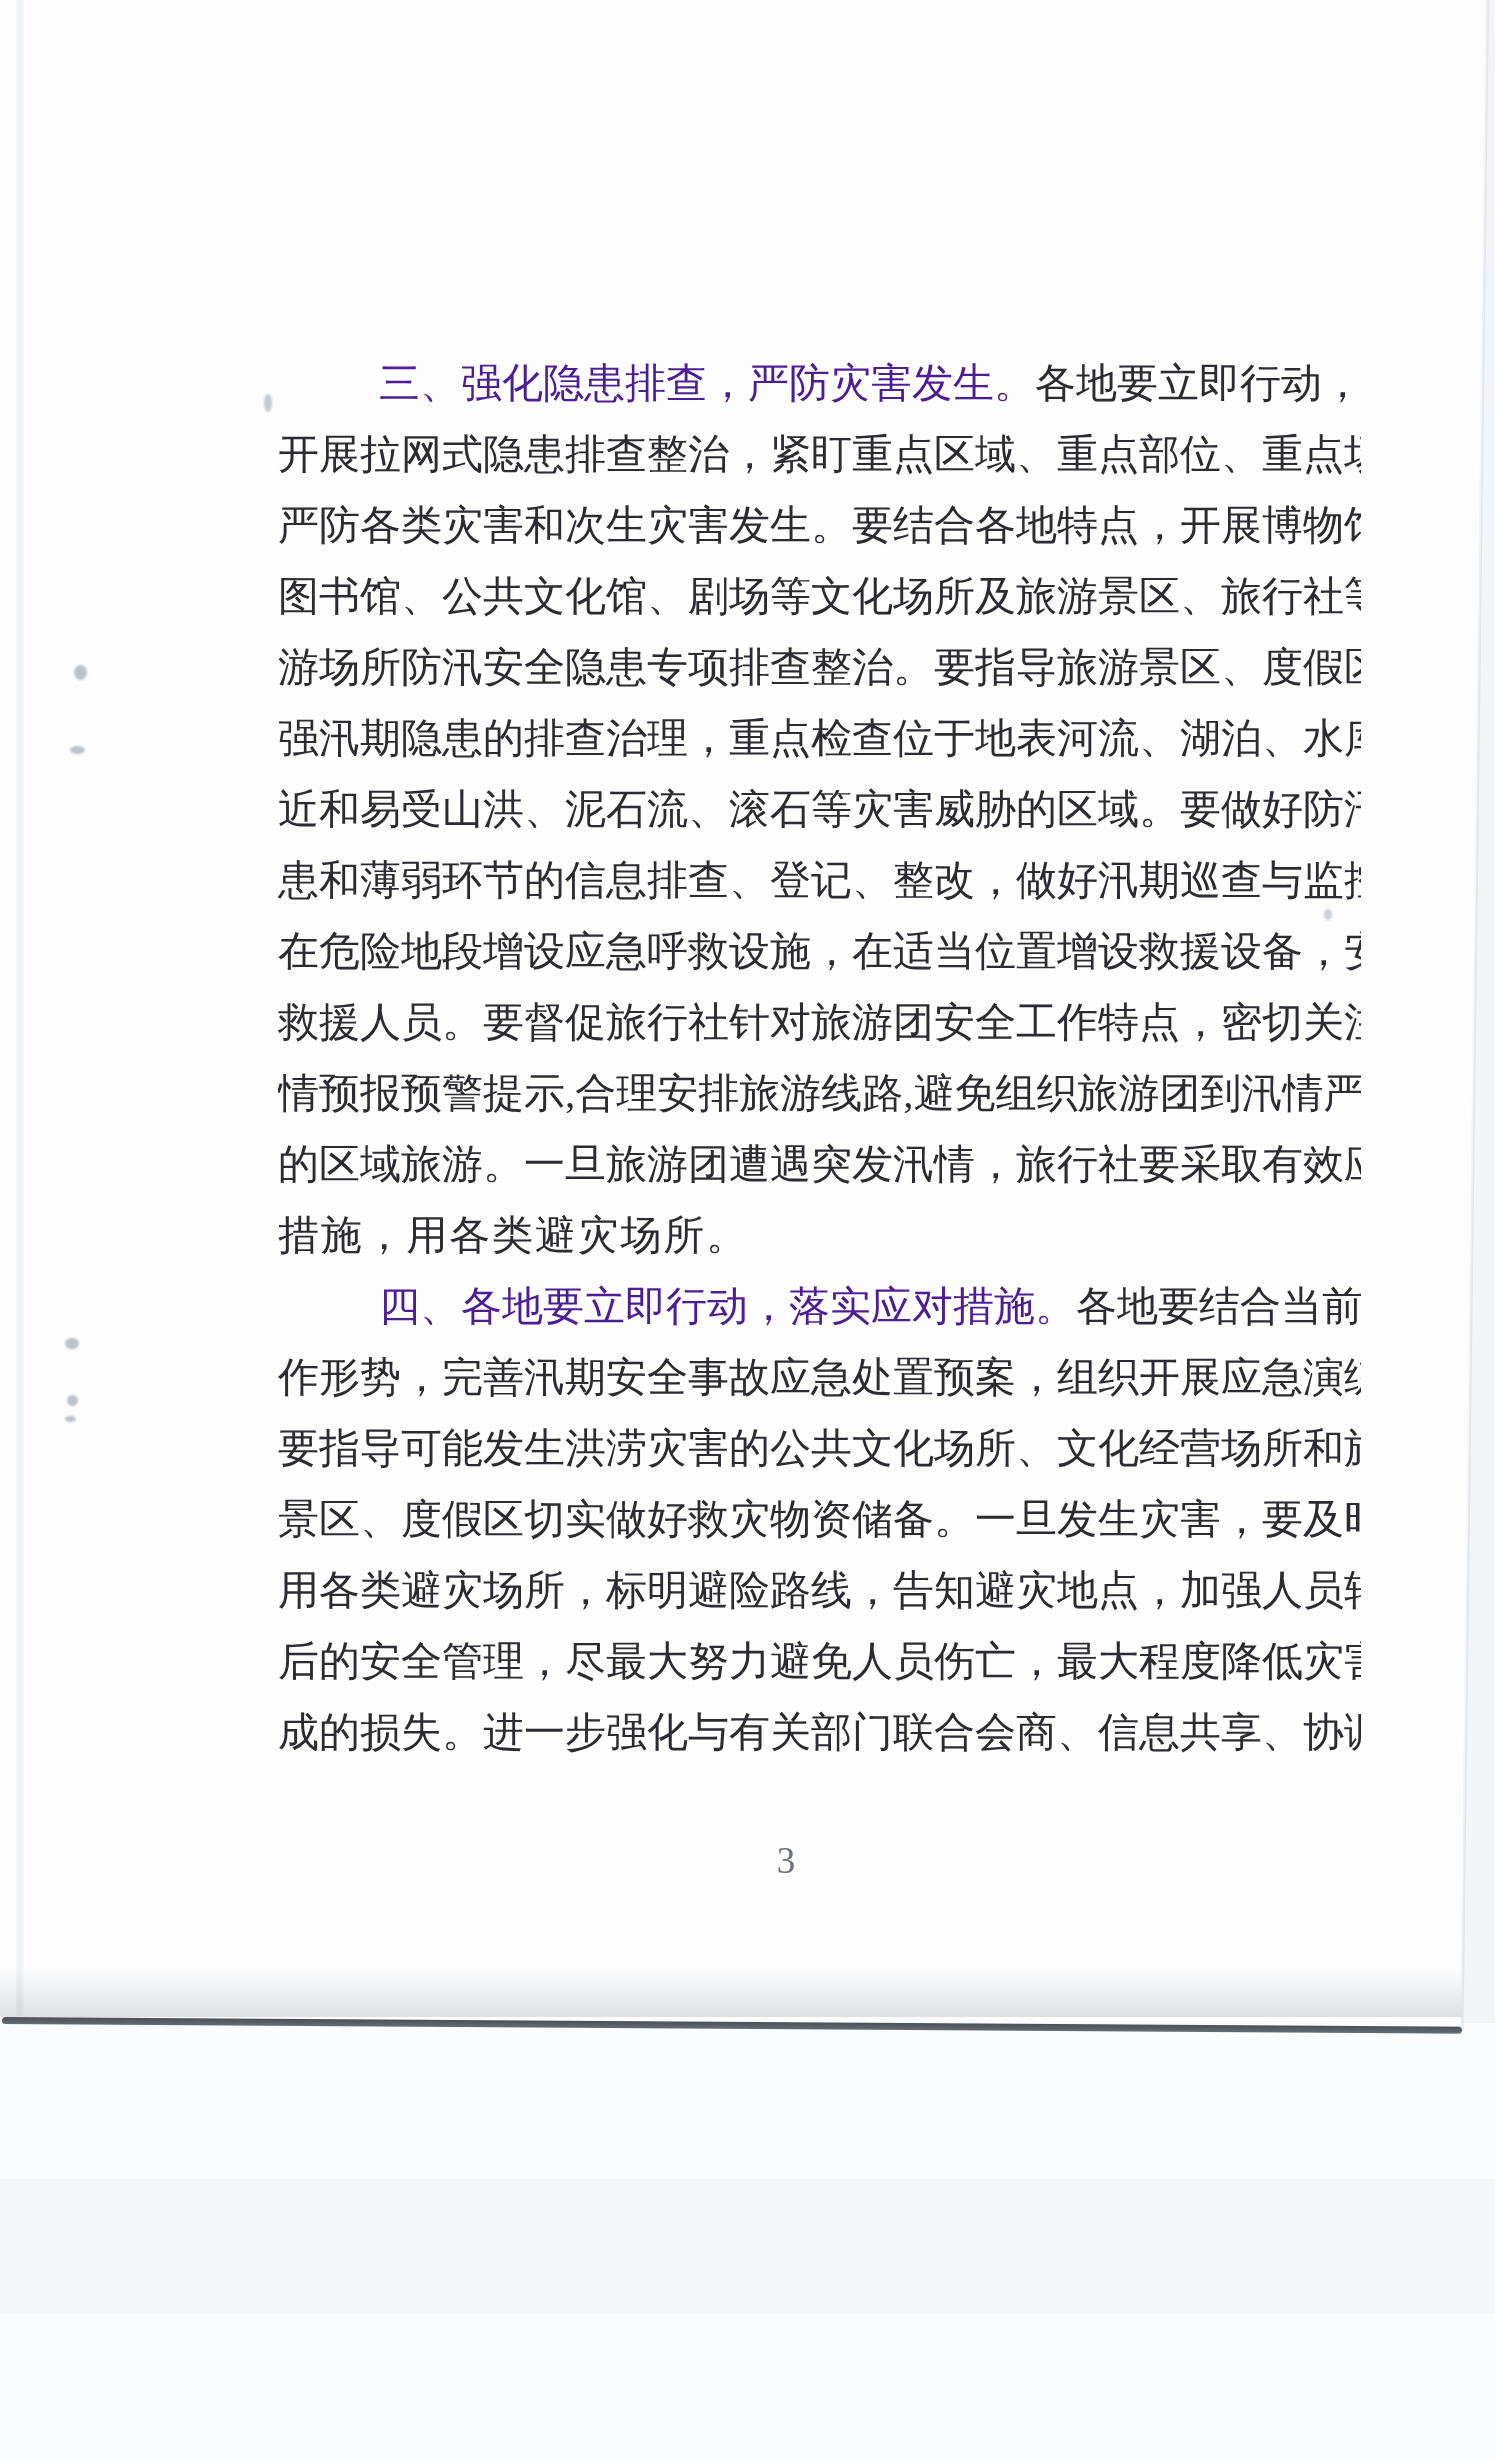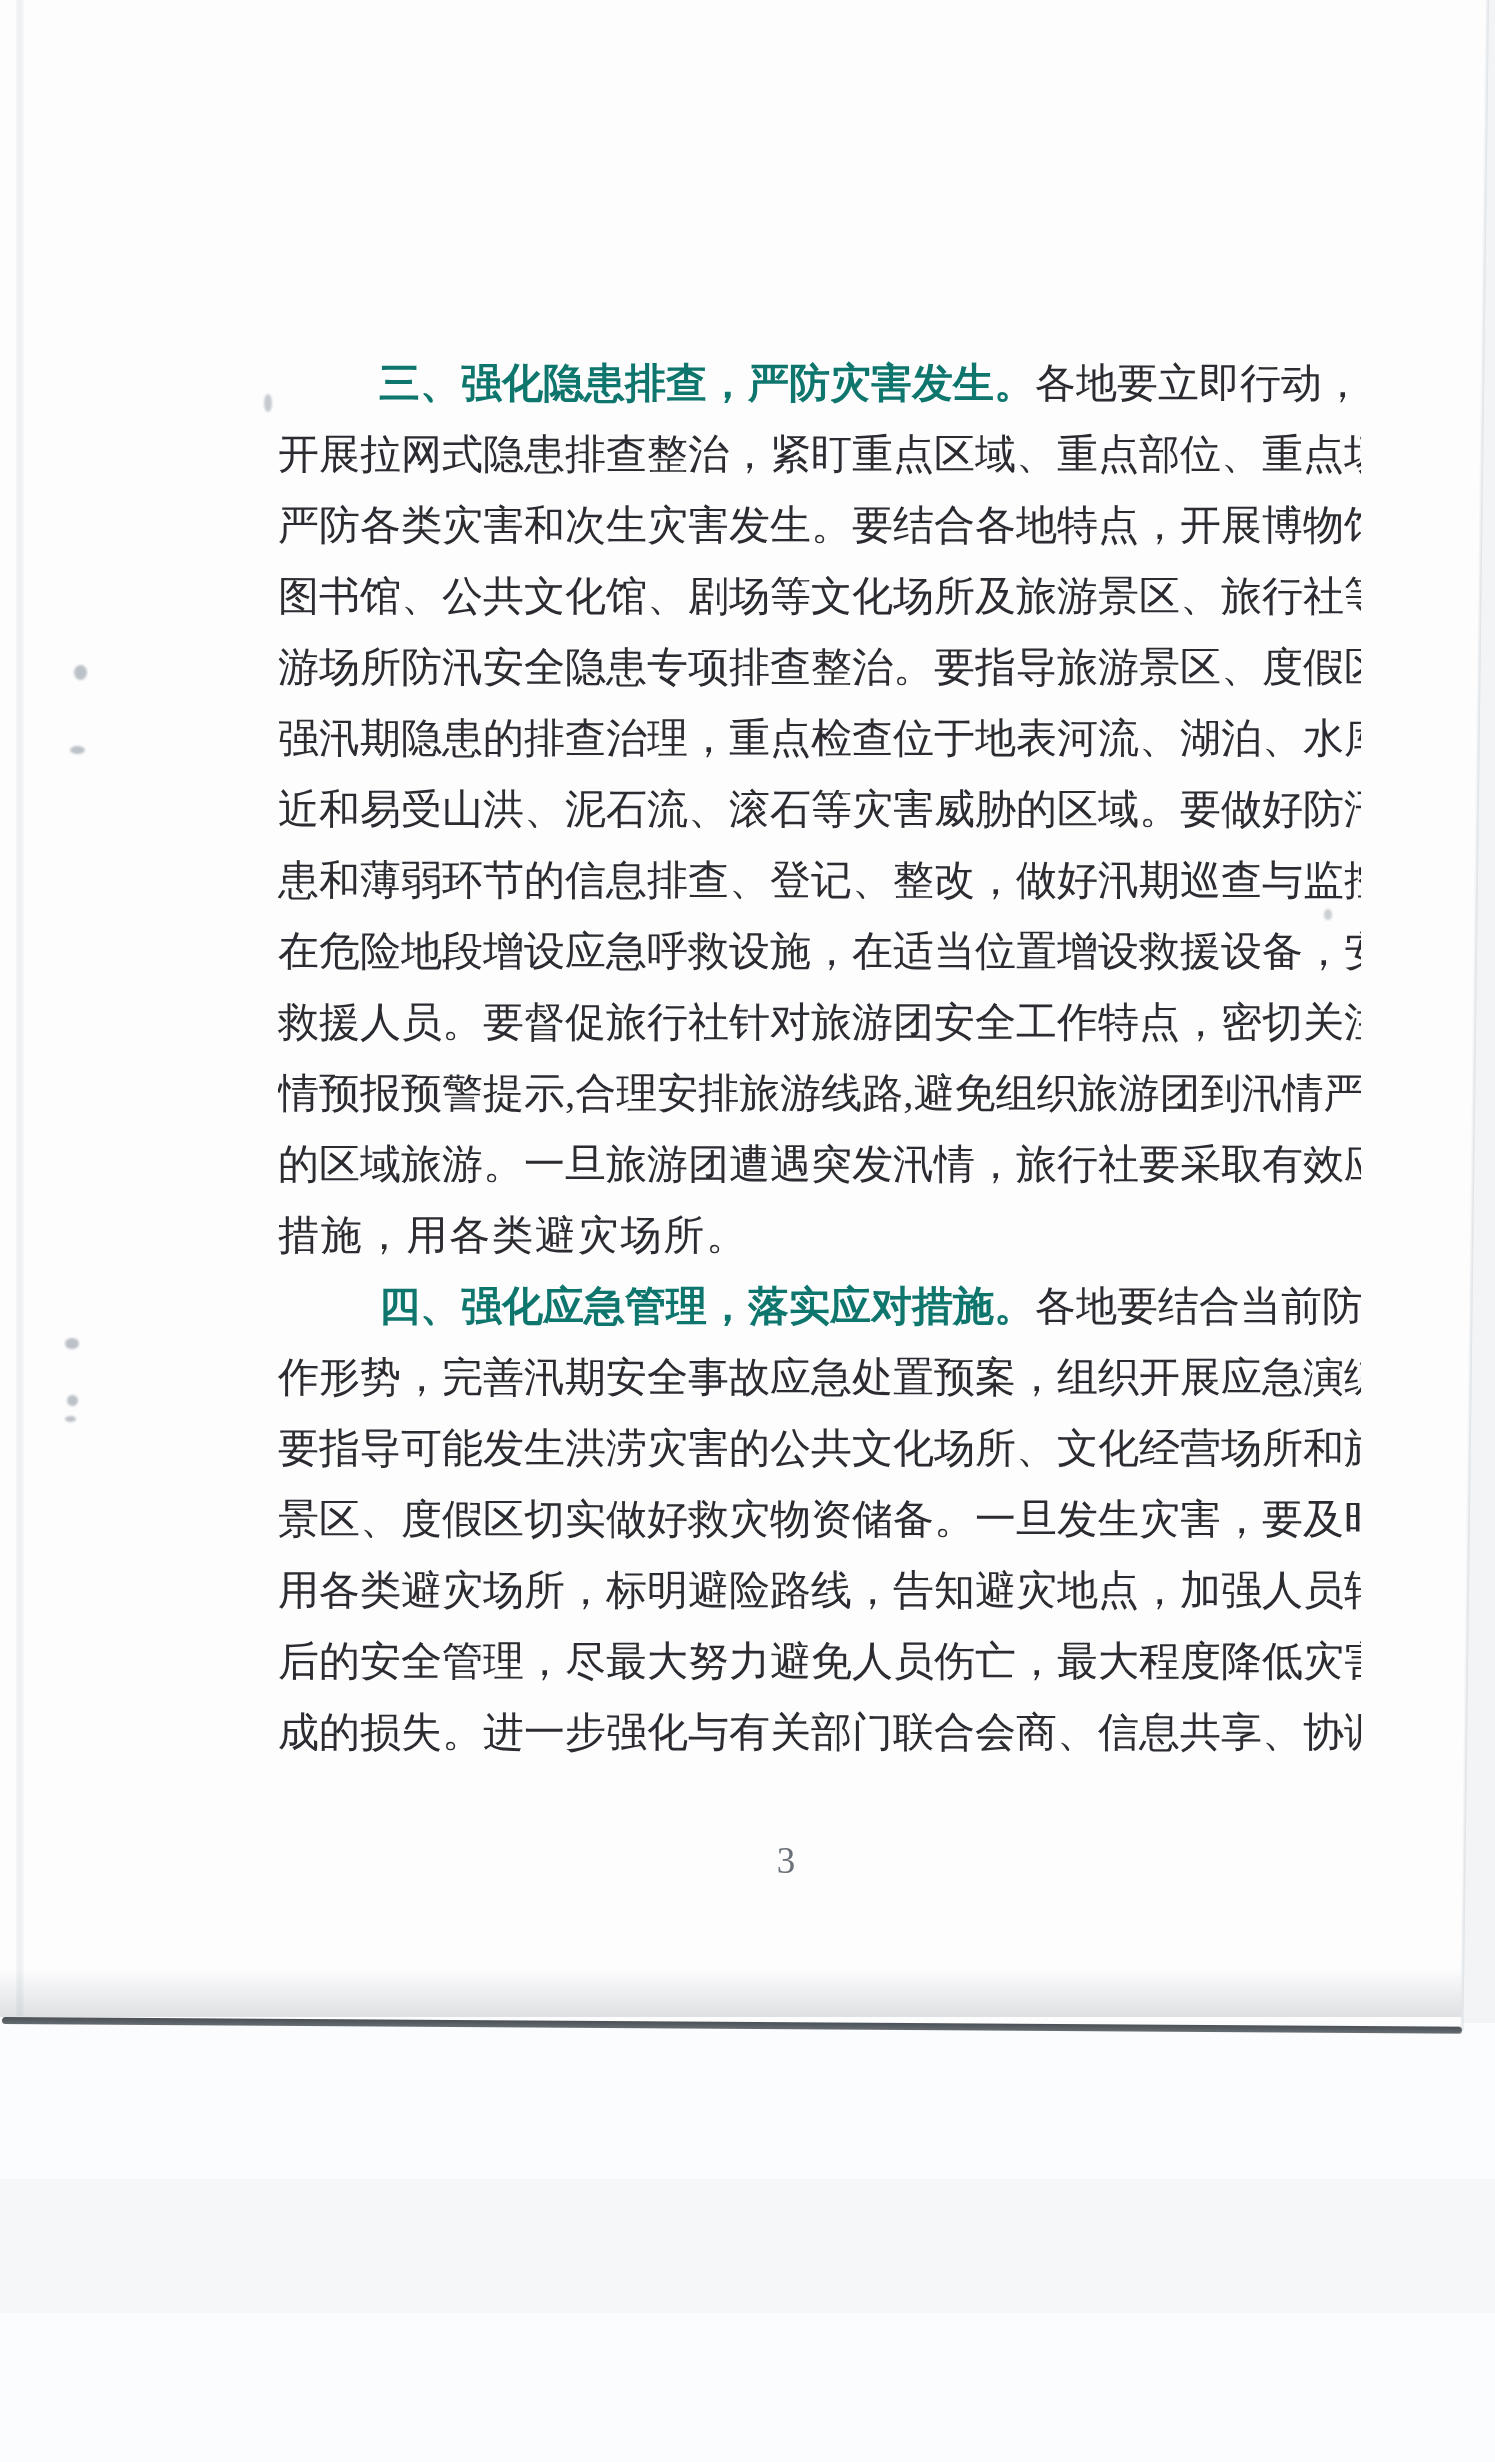--- a/index.html
+++ b/index.html
@@ -59,21 +59,21 @@
     filter:blur(0.3px);
   }
   .line{
     height:71px;line-height:71px;font-size:41px;
     text-align:justify;text-align-last:justify;
     overflow:hidden;white-space:nowrap;
     letter-spacing:0;
   }
   .line.indent{padding-left:101px;}
   .line.nojust{text-align-last:left;letter-spacing:1.8px;}
-  .hbold{font-weight:bold;color:#0f766e;}
+  .hbold{font-weight:normal;color:#4c1d95;}
   .page-number{
     position:absolute;left:755px;top:1840px;width:62px;
     text-align:center;font-size:37px;line-height:42px;
     color:#6b7178;filter:blur(0.3px);
   }
   
   .speck{position:absolute;background:#9aa2ab;border-radius:50%;opacity:0.65;filter:blur(0.9px);}
   .sp1{left:74px;top:665px;width:13px;height:15px;}
   .sp2{left:70px;top:746px;width:15px;height:8px;}
   .sp3{left:65px;top:1338px;width:14px;height:11.4px;}
@@ -99,21 +99,21 @@
     <div class="line">图书馆、公共文化馆、剧场等文化场所及旅游景区、旅行社等旅</div>
     <div class="line">游场所防汛安全隐患专项排查整治。要指导旅游景区、度假区加</div>
     <div class="line">强汛期隐患的排查治理，重点检查位于地表河流、湖泊、水库附</div>
     <div class="line">近和易受山洪、泥石流、滚石等灾害威胁的区域。要做好防汛隐</div>
     <div class="line">患和薄弱环节的信息排查、登记、整改，做好汛期巡查与监控，</div>
     <div class="line">在危险地段增设应急呼救设施，在适当位置增设救援设备，安排</div>
     <div class="line">救援人员。要督促旅行社针对旅游团安全工作特点，密切关注汛</div>
     <div class="line">情预报预警提示,合理安排旅游线路,避免组织旅游团到汛情严重</div>
     <div class="line">的区域旅游。一旦旅游团遭遇突发汛情，旅行社要采取有效应对</div>
     <div class="line nojust">措施，用各类避灾场所。</div>
-    <div class="line indent"><span class="hbold">四、强化应急管理，落实应对措施。</span><span>各地要结合当前防汛工</span></div>
+    <div class="line indent"><span class="hbold">四、各地要立即行动，落实应对措施。</span><span>各地要结合当前防汛工</span></div>
     <div class="line">作形势，完善汛期安全事故应急处置预案，组织开展应急演练。</div>
     <div class="line">要指导可能发生洪涝灾害的公共文化场所、文化经营场所和旅游</div>
     <div class="line">景区、度假区切实做好救灾物资储备。一旦发生灾害，要及时启</div>
     <div class="line">用各类避灾场所，标明避险路线，告知避灾地点，加强人员转移</div>
     <div class="line">后的安全管理，尽最大努力避免人员伤亡，最大程度降低灾害造</div>
     <div class="line">成的损失。进一步强化与有关部门联合会商、信息共享、协调联</div>
   </div>
 
   <div class="page-number">3</div>
 

